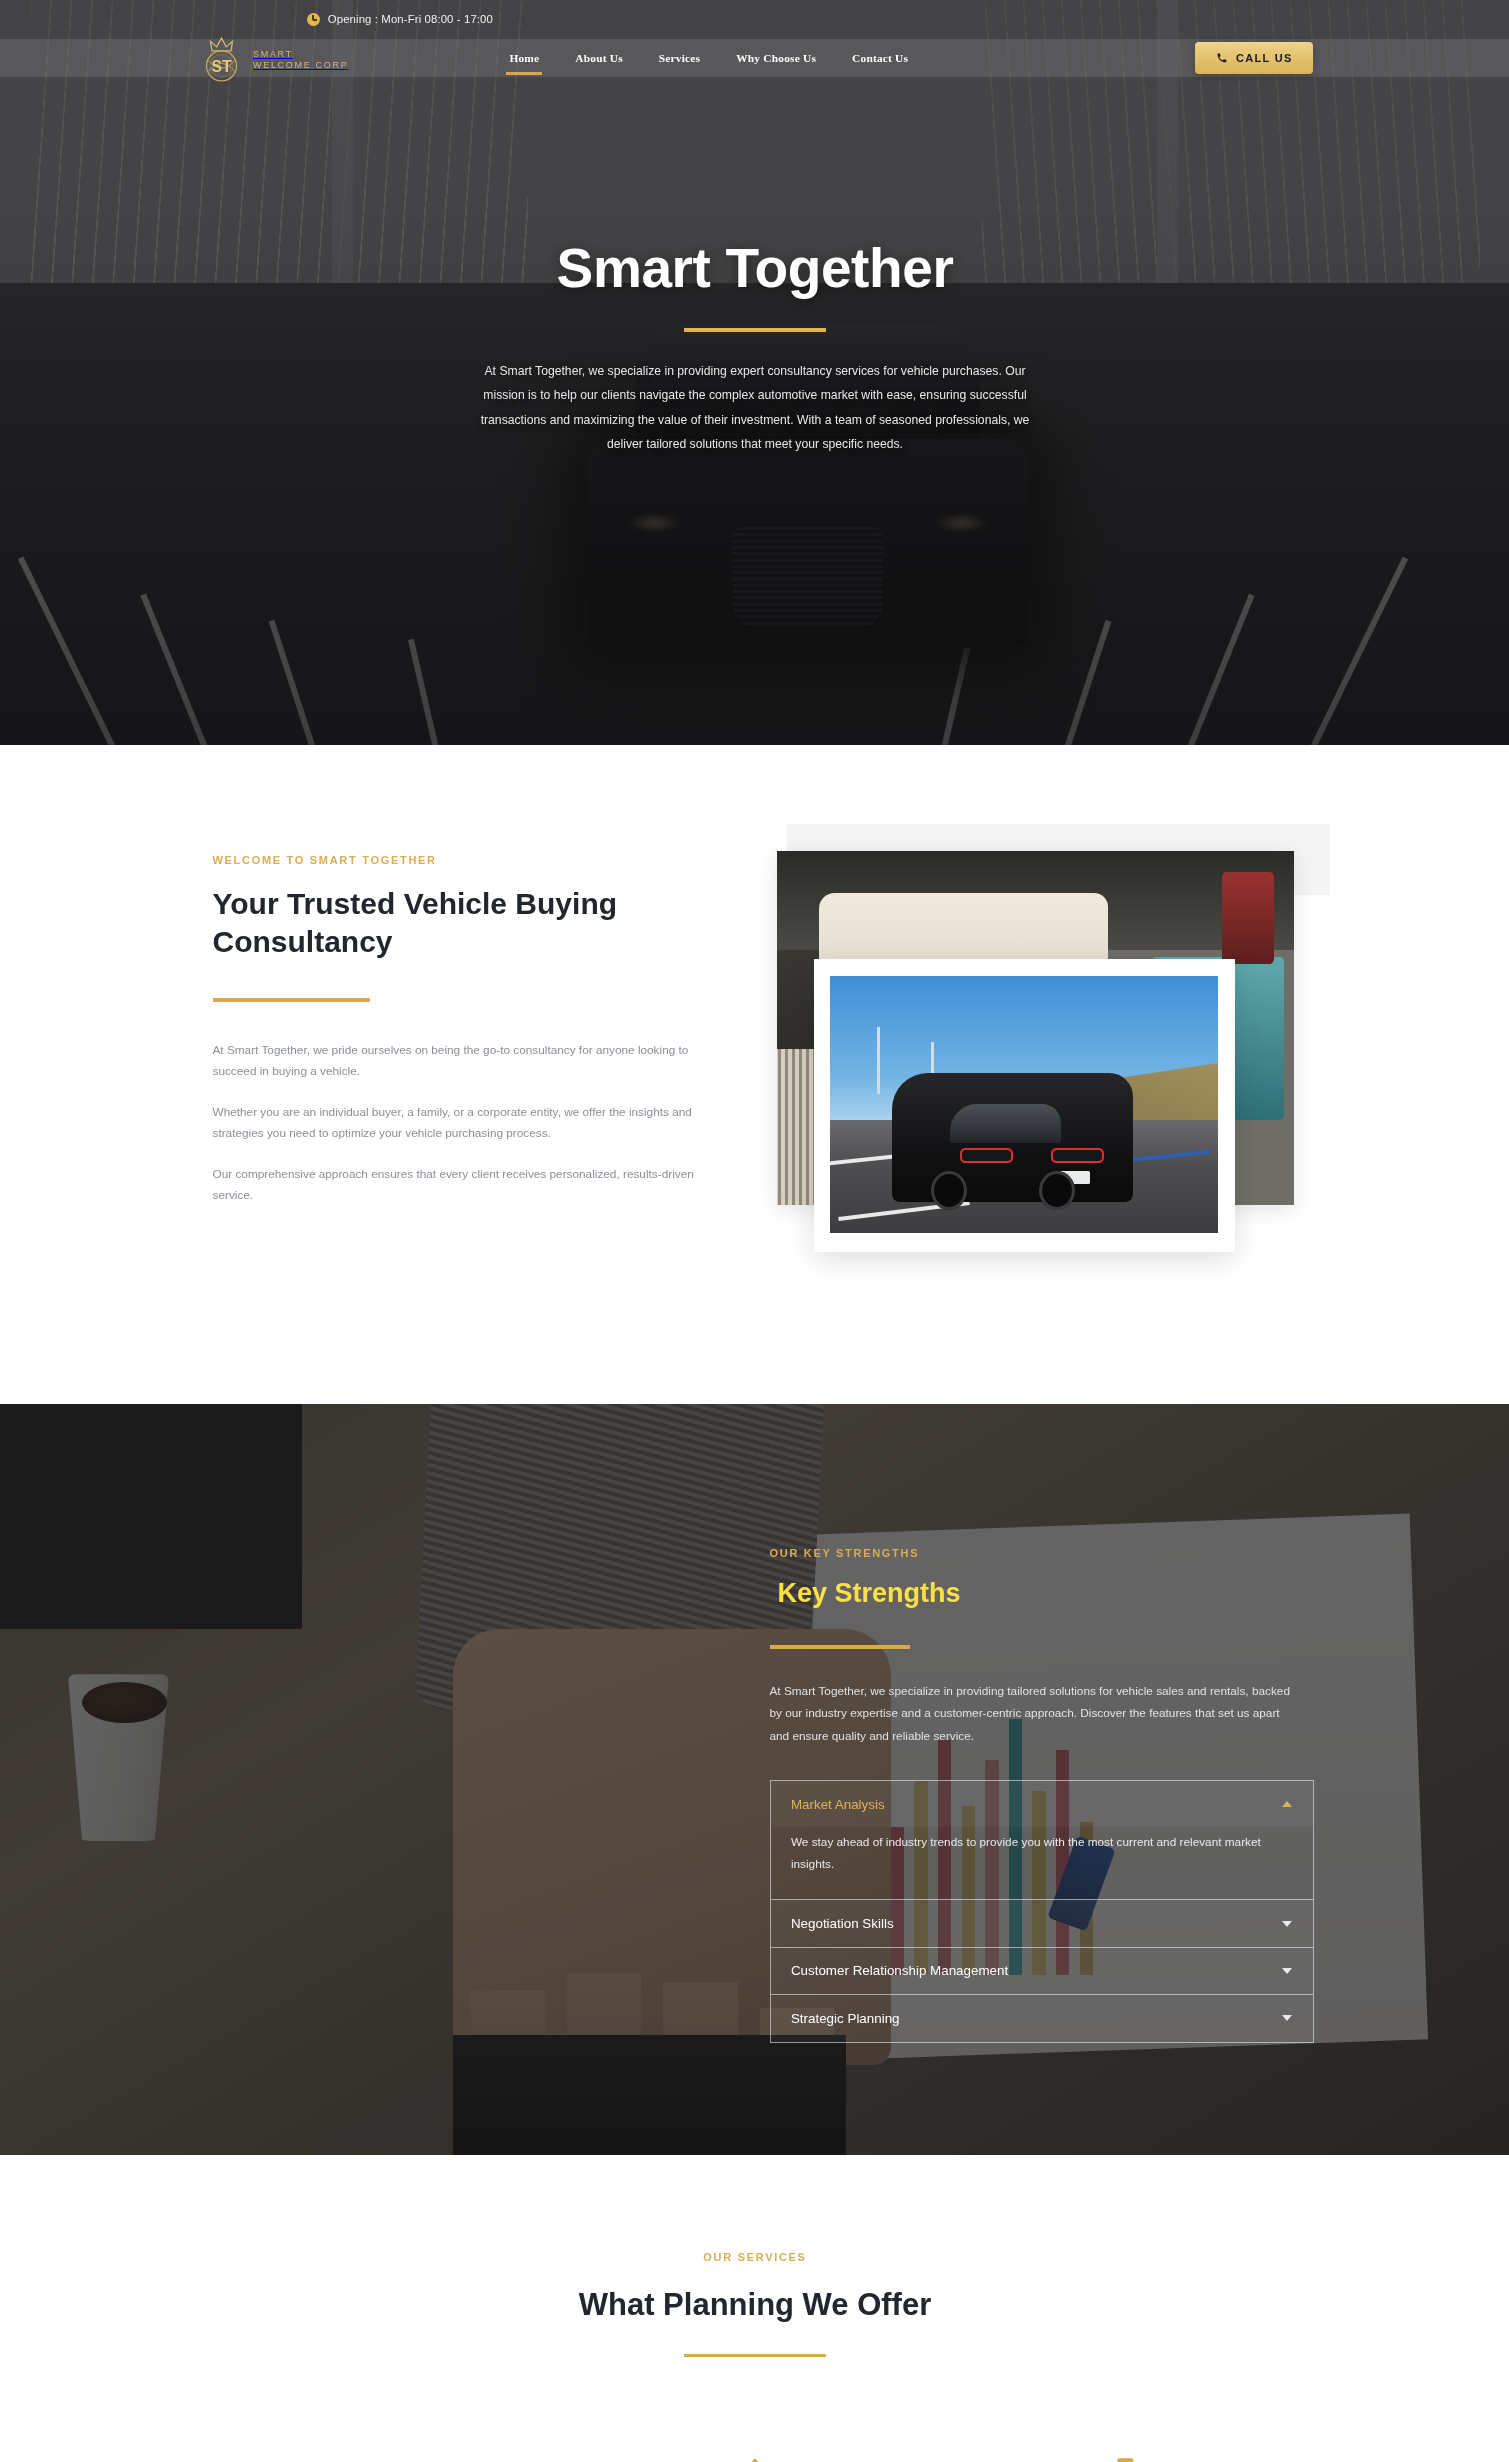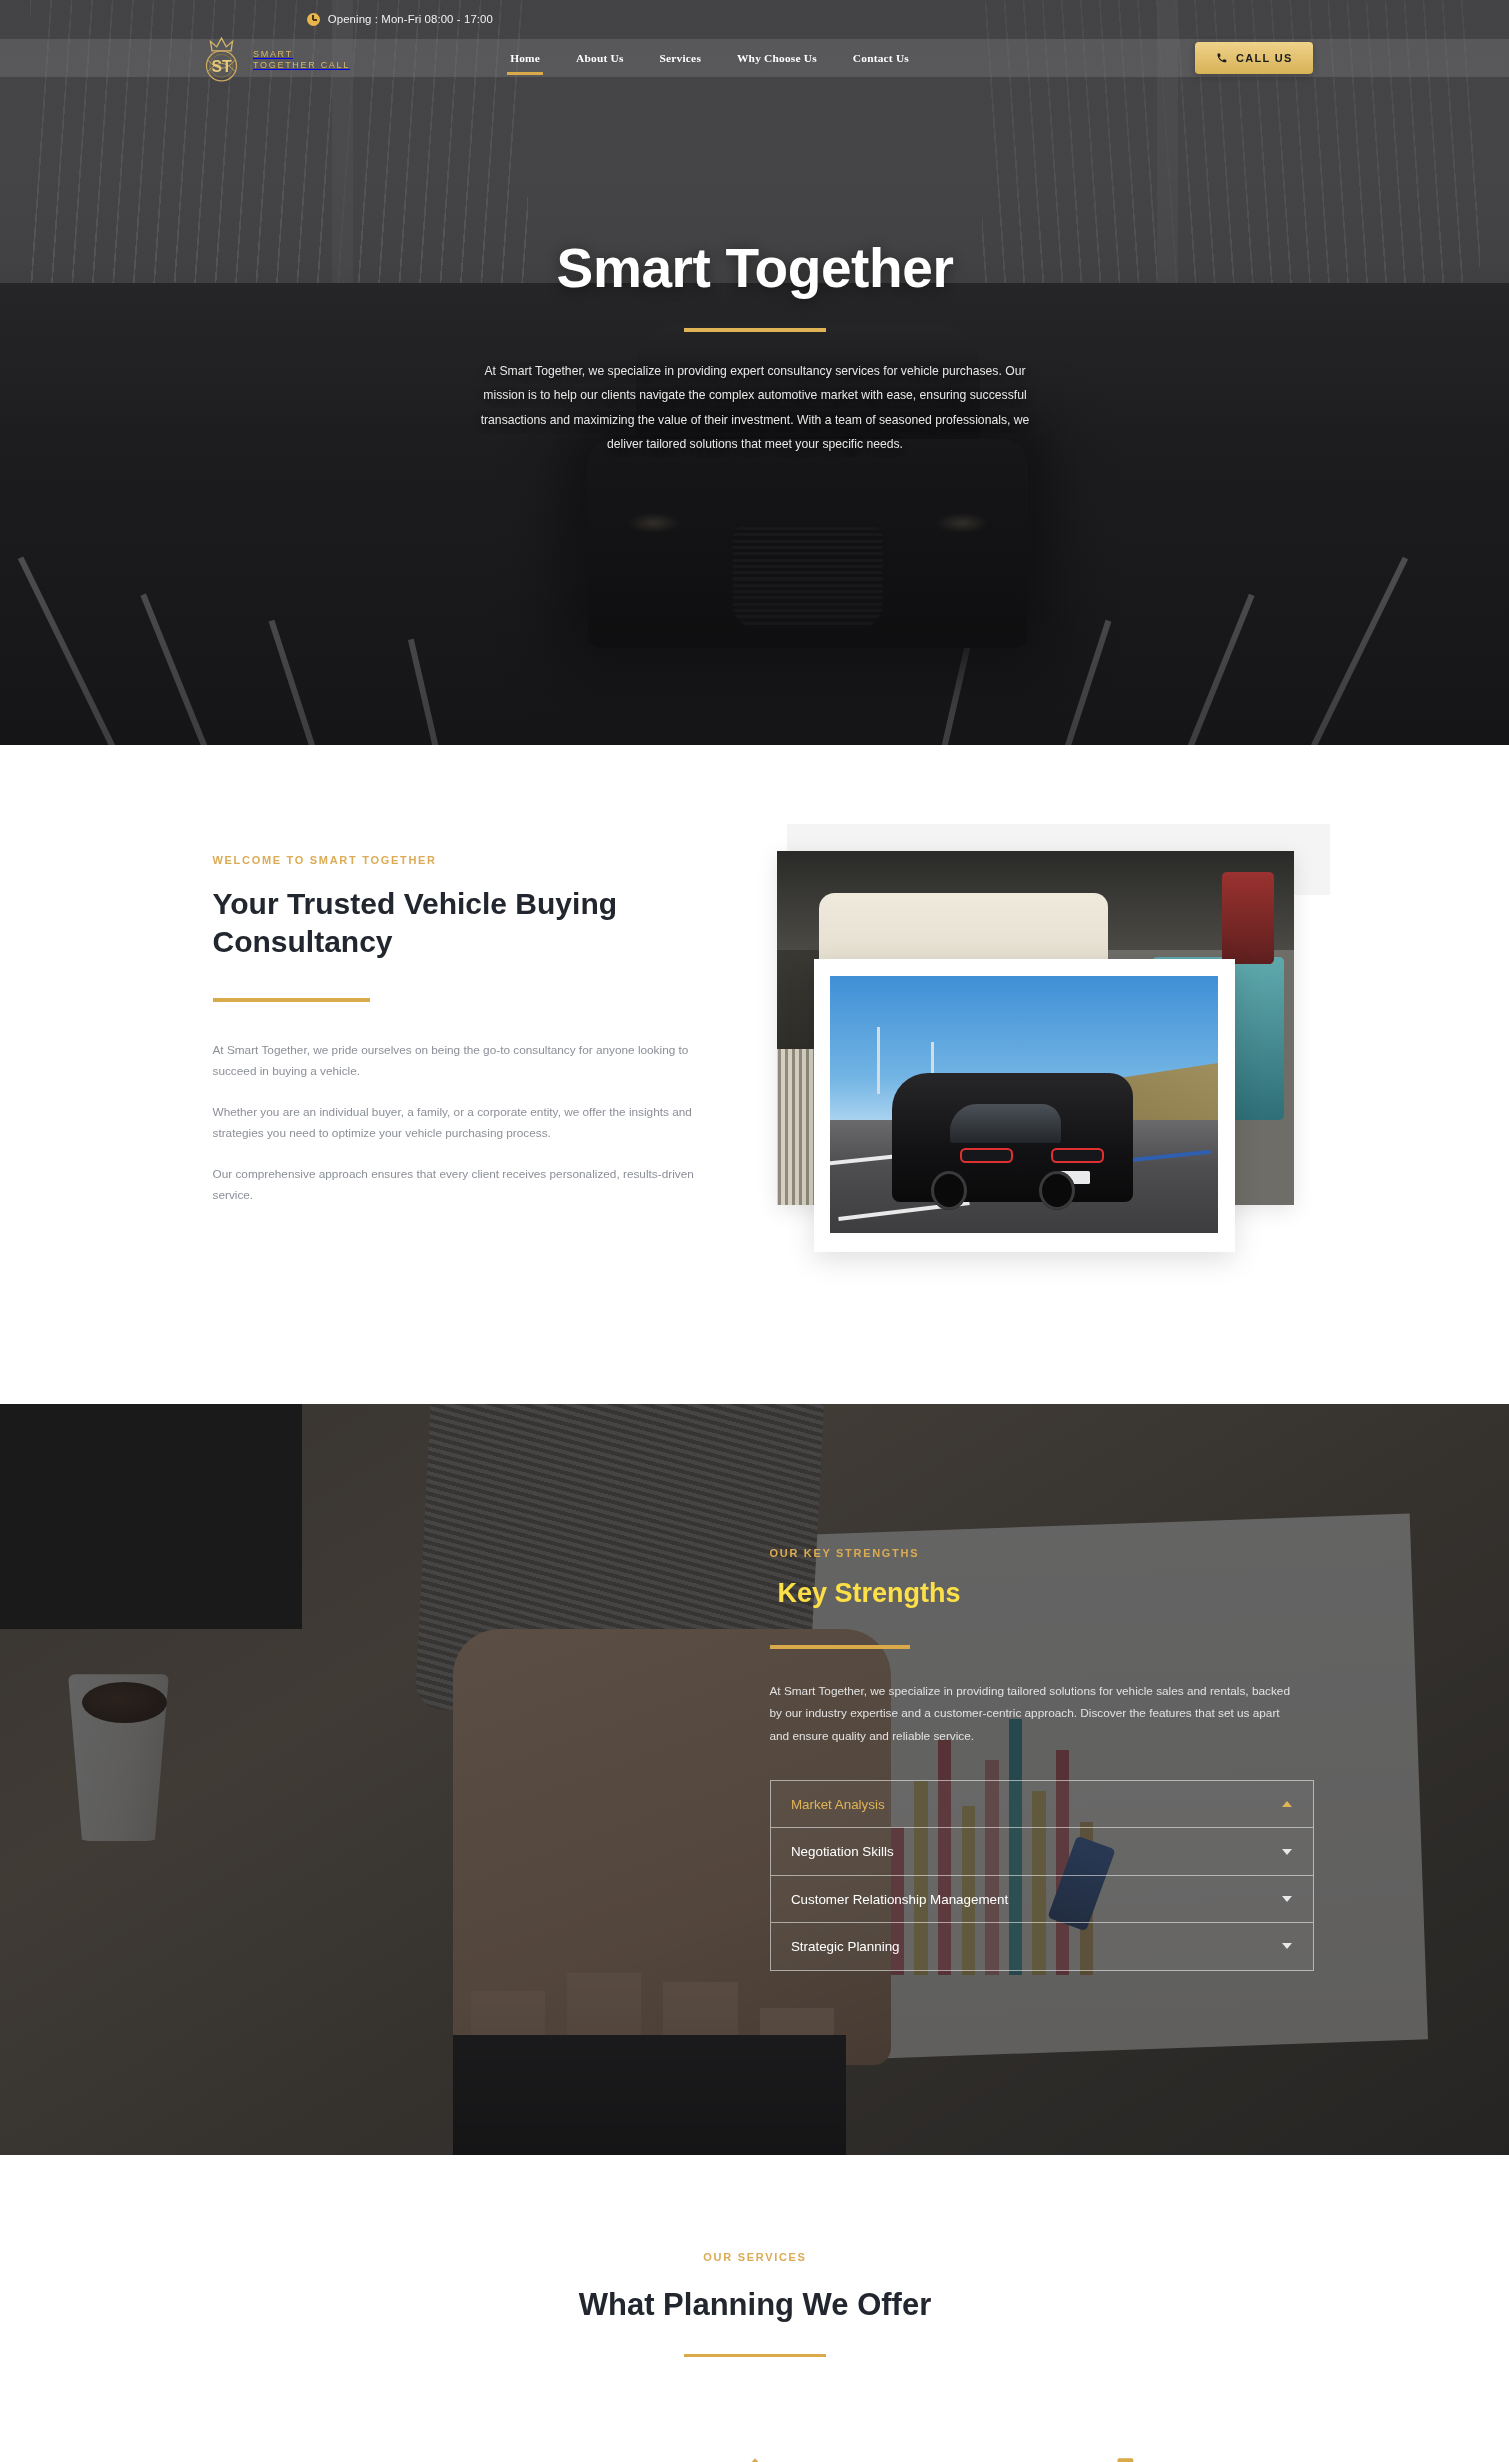--- a/index.html
+++ b/index.html
@@ -344,21 +344,21 @@
             <circle cx="31" cy="39" r="19" fill="none" stroke="#c8a css" stroke-width="0"></circle>
             <circle cx="31" cy="39" r="19" fill="none" stroke="#c9a85f" stroke-width="1.6"></circle>
             <circle cx="31" cy="39" r="14.5" fill="none" stroke="#8d7840" stroke-width="1"></circle>
             <path d="M14 32 Q31 52 48 32" fill="none" stroke="#c9a85f" stroke-width="1.2"></path>
             <path d="M14 46 Q31 26 48 46" fill="none" stroke="#c9a85f" stroke-width="1.2"></path>
             <text x="31" y="47" text-anchor="middle" font-family="Liberation Sans, sans-serif" font-size="20" font-weight="700" fill="#e5c878">ST</text>
           </svg>
         </span>
         <span class="brand-text">
           <span>SMART</span>
-          <span>TOGETHER CALL</span>
+          <span>WELCOME CORP</span>
         </span>
       </a>
 
       <div class="nav-links">
         <a class="nav-link active" href="#">Home</a>
         <a class="nav-link" href="#">About Us</a>
         <a class="nav-link" href="#">Services</a>
         <a class="nav-link" href="#">Why Choose Us</a>
         <a class="nav-link" href="#">Contact Us</a>
       </div>
@@ -472,20 +472,21 @@
       <div class="str-rule"></div>
       <p class="str-p">At Smart Together, we specialize in providing tailored solutions for vehicle sales and rentals, backed by our industry expertise and a customer-centric approach. Discover the features that set us apart and ensure quality and reliable service.</p>
 
       <div class="accordion">
 
         <div class="acc-item open">
           <div class="acc-head">
             <span class="acc-title">Market Analysis</span>
             <span class="caret"></span>
           </div>
+          <div class="acc-body">We stay ahead of industry trends to provide you with the most current and relevant market insights.</div>
         </div>
 
         <div class="acc-item">
           <div class="acc-head">
             <span class="acc-title">Negotiation Skills</span>
             <span class="caret"></span>
           </div>
 
         </div>
 

